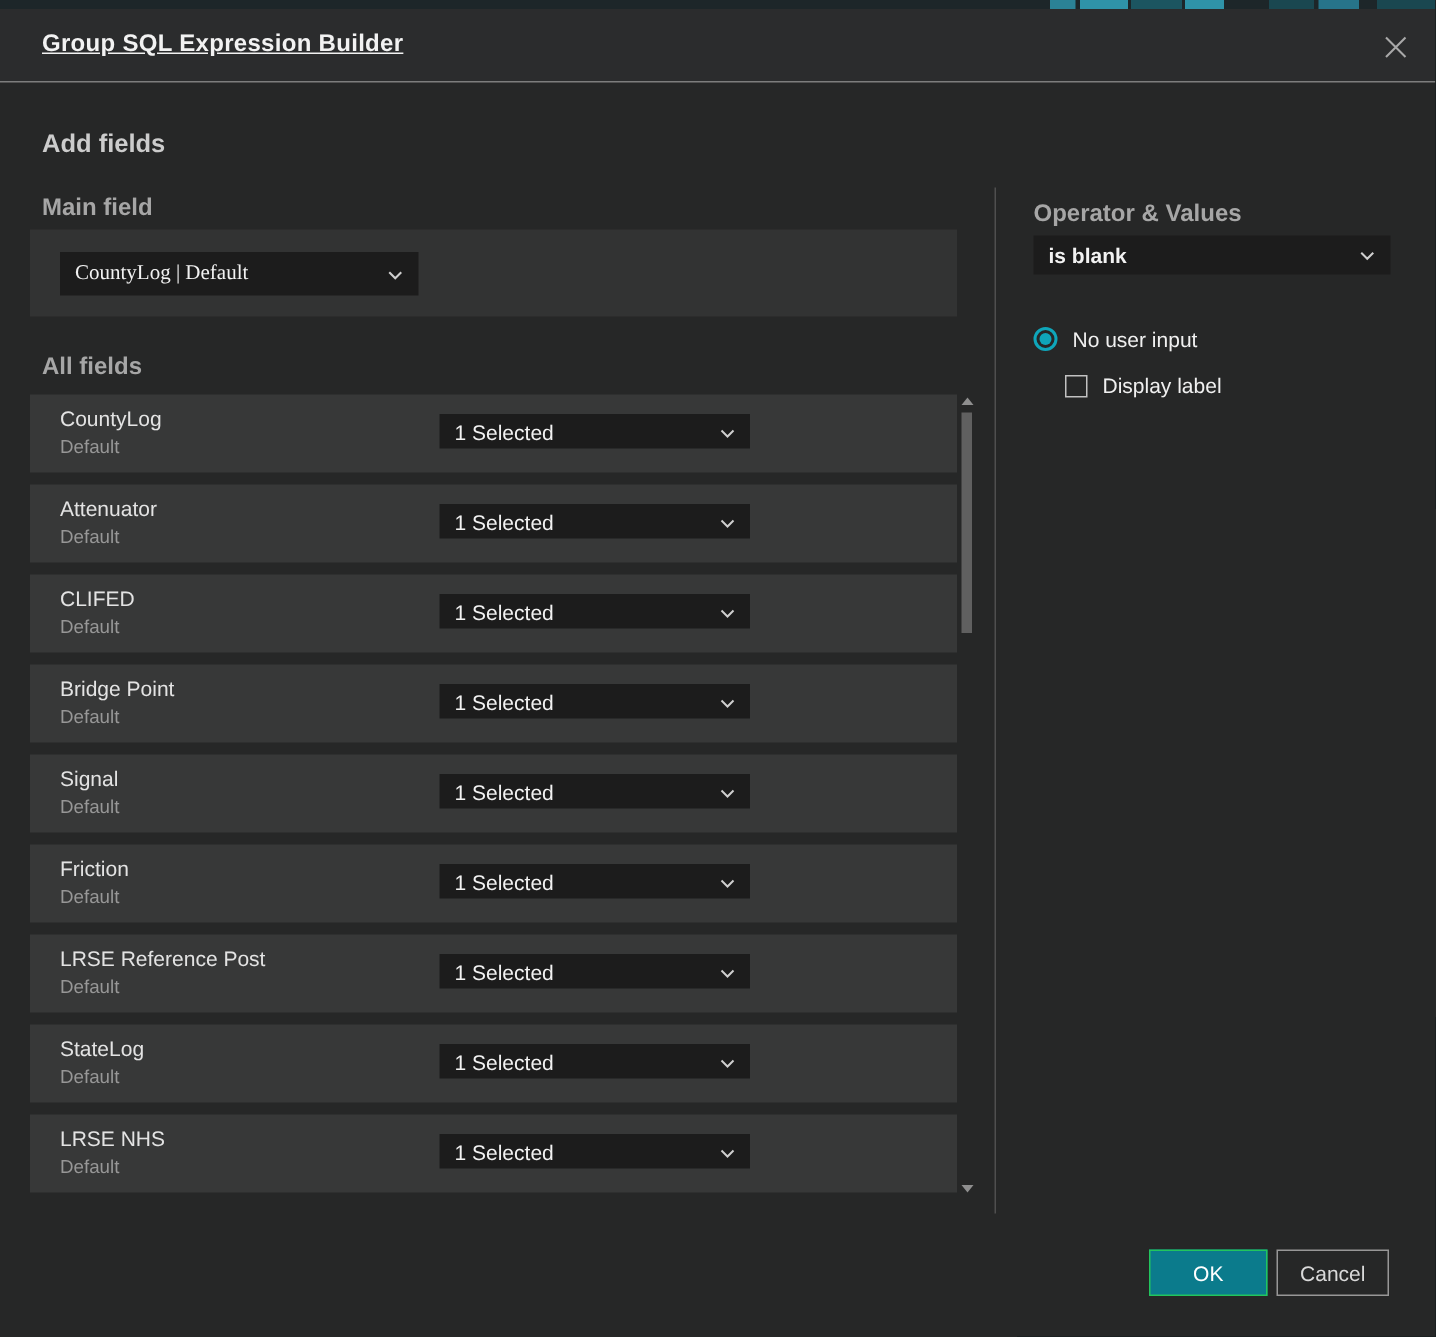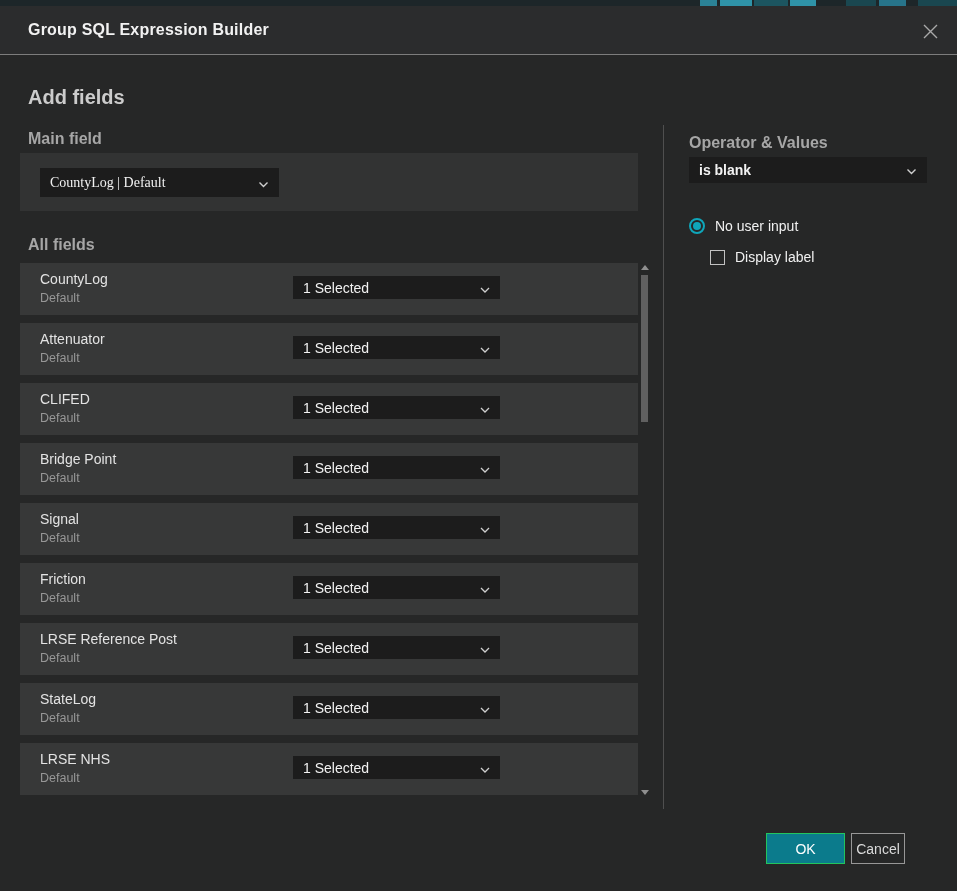--- a/index.html
+++ b/index.html
@@ -15,25 +15,25 @@
   
   .dialog{
     position:absolute;top:6px;left:0;width:957px;height:885px;
     background:#262727;color:#e6e6e6;
   }
   .titlebar{
     position:absolute;top:0;left:0;right:0;height:49px;
     background:#2b2c2d;border-bottom:1px solid #7d7d7d;
     display:flex;align-items:center;padding:0 0 0 28px;box-sizing:border-box;
   }
-  .dialog-title{font-size:16px;font-weight:700;color:#f2f2f2;letter-spacing:.2px;}
+  .dialog-title{font-size:16px;font-weight:700;color:#f2f2f2;letter-spacing:.2px;text-decoration:underline;}
   .close-btn{position:absolute;right:14px;top:12px;width:26px;height:26px;display:flex;
     align-items:center;justify-content:center;cursor:pointer;}
 
-  .heading{position:absolute;left:28px;top:80px;font-size:20px;font-weight:700;color:#cccccc;}
+  .heading{position:absolute;left:28px;top:80px;font-size:17px;font-weight:700;color:#cccccc;}
   .sub-label{position:absolute;font-size:16px;font-weight:700;color:#a6a6a6;}
 
   .main-panel{position:absolute;left:20px;top:147px;width:618px;height:58px;background:#323333;}
 
   .select{
     position:absolute;background:#1c1c1c;display:flex;align-items:center;
     box-sizing:border-box;padding:0 10px;cursor:pointer;
   }
   .select .sel-text{font-size:14px;color:#f2f2f2;flex:1;white-space:nowrap;overflow:hidden;}
   .select .chev{flex:none;margin-left:8px;}
@@ -63,21 +63,21 @@
   .radio-dot{width:8px;height:8px;border-radius:50%;background:#0fa6ba;}
   .radio-label{margin-left:10px;font-size:14px;color:#f0f0f0;}
   .check-row{position:absolute;left:710px;top:243px;display:flex;align-items:center;cursor:pointer;}
   .checkbox{width:15px;height:15px;border:1px solid #c2c2c2;background:transparent;box-sizing:border-box;}
   .check-label{margin-left:10px;font-size:14px;color:#f0f0f0;}
 
   
   .btn{position:absolute;top:827px;height:31px;display:flex;align-items:center;justify-content:center;
     font-size:14px;box-sizing:border-box;cursor:pointer;}
   .btn-ok{left:766px;width:79px;background:#0b7b8c;color:#ffffff;border:1px solid #22c55e;}
-  .btn-cancel{left:851px;width:54px;background:transparent;color:#d9d9d9;border:1px solid #979797;}
+  .btn-cancel{left:851px;width:75px;background:transparent;color:#d9d9d9;border:1px solid #979797;}
 </style>
 </head>
 <body>
 
 <div class="stage">
 
   <div class="top-strip">
     <div class="frag" style="left:700px;width:17px;background:#2b8296;"></div>
     <div class="frag" style="left:720px;width:32px;background:#2f93a8;"></div>
     <div class="frag" style="left:754px;width:34px;background:#1c5560;"></div>

